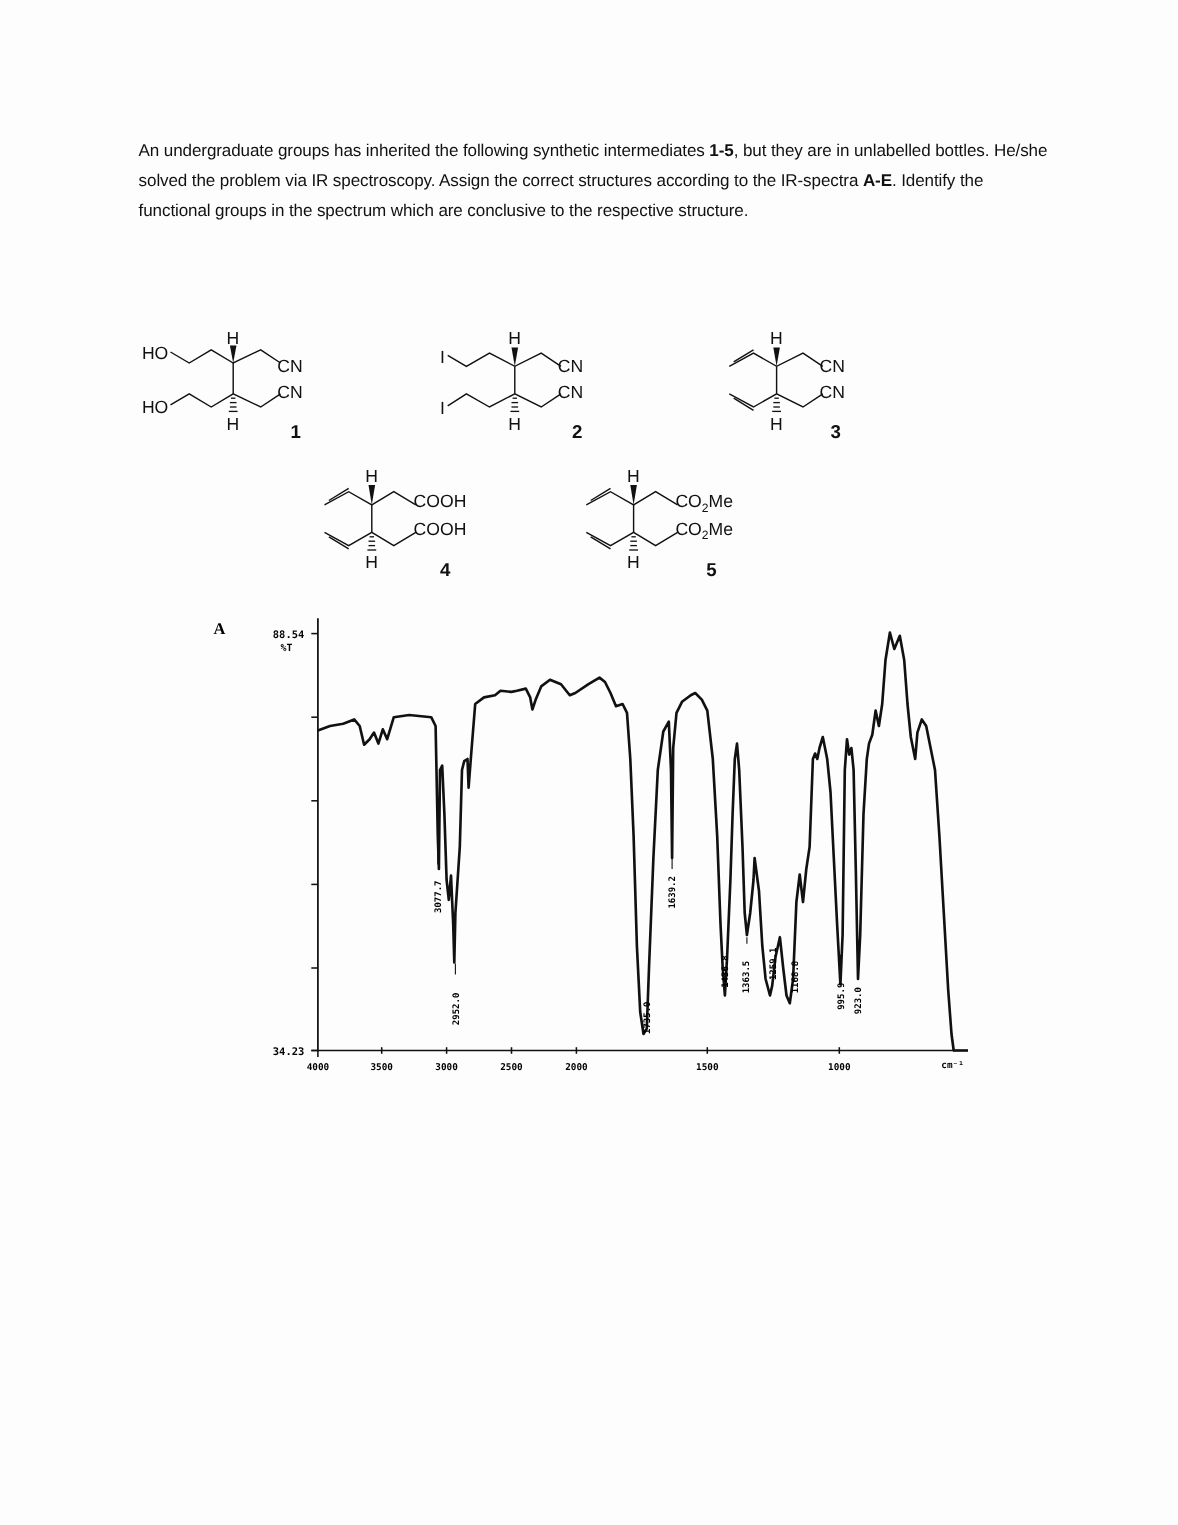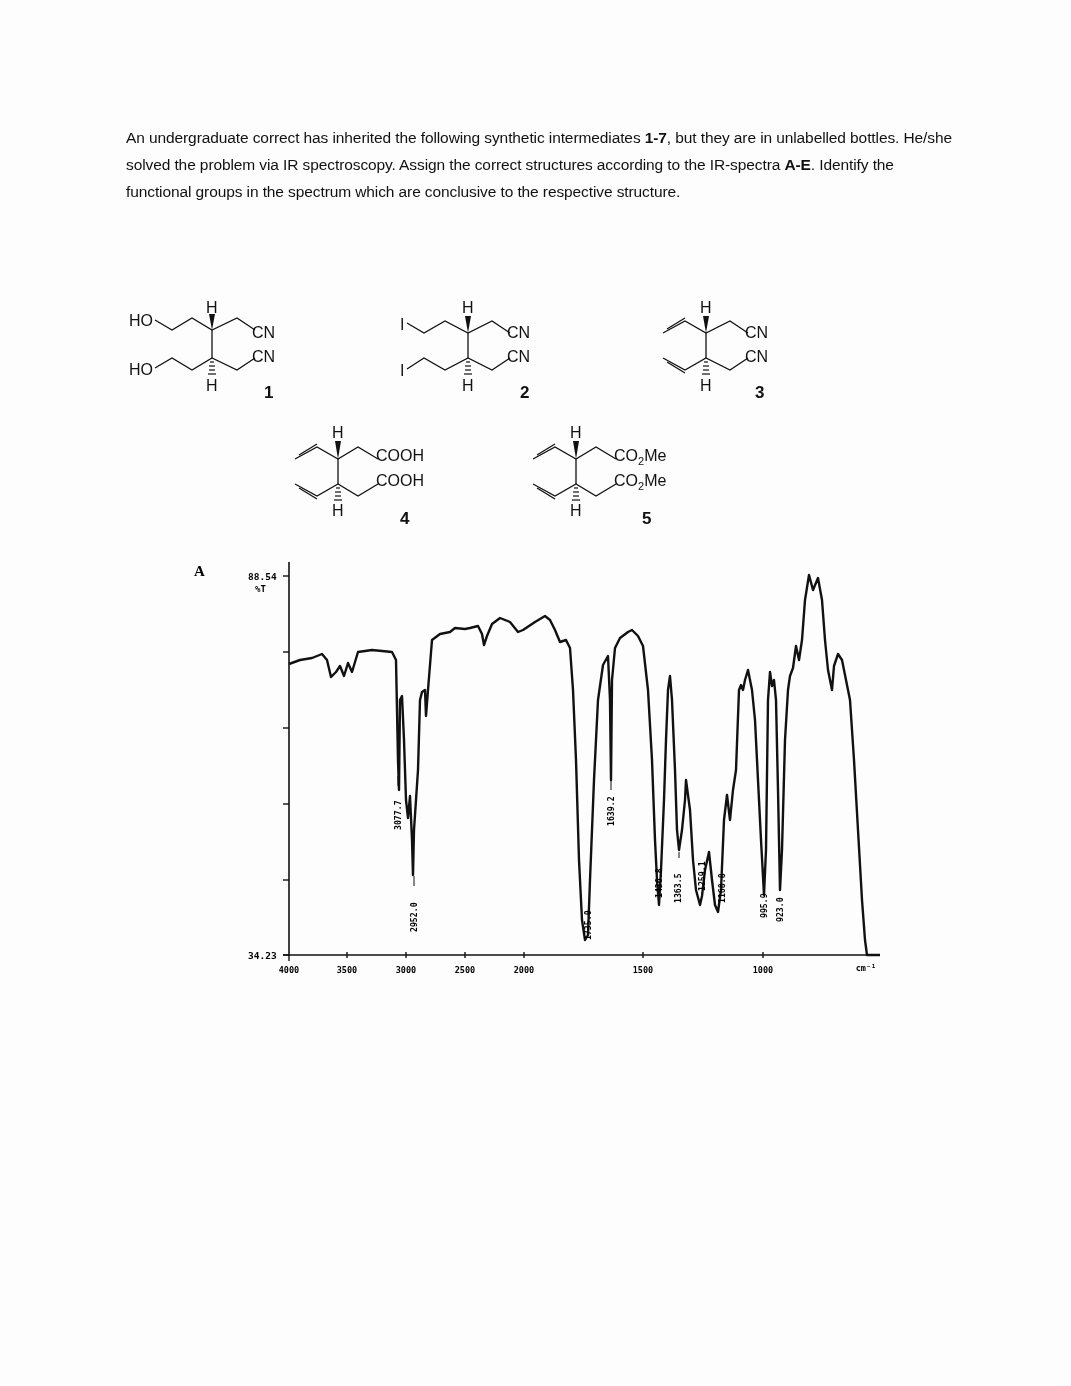--- a/index.html
+++ b/index.html
@@ -11,21 +11,21 @@
   .question b { font-weight: bold; }
   .structures { position: absolute; left: 0; top: 0; width: 1071px; height: 560px; }
   .structures text { font-family: "Liberation Sans", sans-serif; }
   .spectrum { position: absolute; left: 0; top: 0; width: 1071px; height: 1000px; }
   .spectrum text { font-family: "DejaVu Sans Mono", monospace; font-weight: bold; }
 </style>
 </head>
 <body>
 
 <div class="question">
-  <span>An undergraduate correct has inherited the following synthetic intermediates </span><b>1-7</b><span>, but they are in unlabelled bottles.  He/she solved the problem via IR spectroscopy. Assign the correct structures according to the IR-spectra </span><b>A-E</b><span>.  Identify the functional groups in the spectrum which are conclusive to the respective structure.</span>
+  <span>An undergraduate groups has inherited the following synthetic intermediates </span><b>1-5</b><span>, but they are in unlabelled bottles.  He/she solved the problem via IR spectroscopy. Assign the correct structures according to the IR-spectra </span><b>A-E</b><span>.  Identify the functional groups in the spectrum which are conclusive to the respective structure.</span>
 </div>
 
 <svg class="structures" viewBox="0 0 1071 560" width="1071" height="560">
   <defs>
     <style>
       .bond { stroke: #111; stroke-width: 1.3; fill: none; }
       .lbl { font-size: 16px; fill: #111; }
       .num { font-size: 17px; font-weight: bold; fill: #111; }
       .sub { font-size: 11px; fill: #111; }
     </style>

